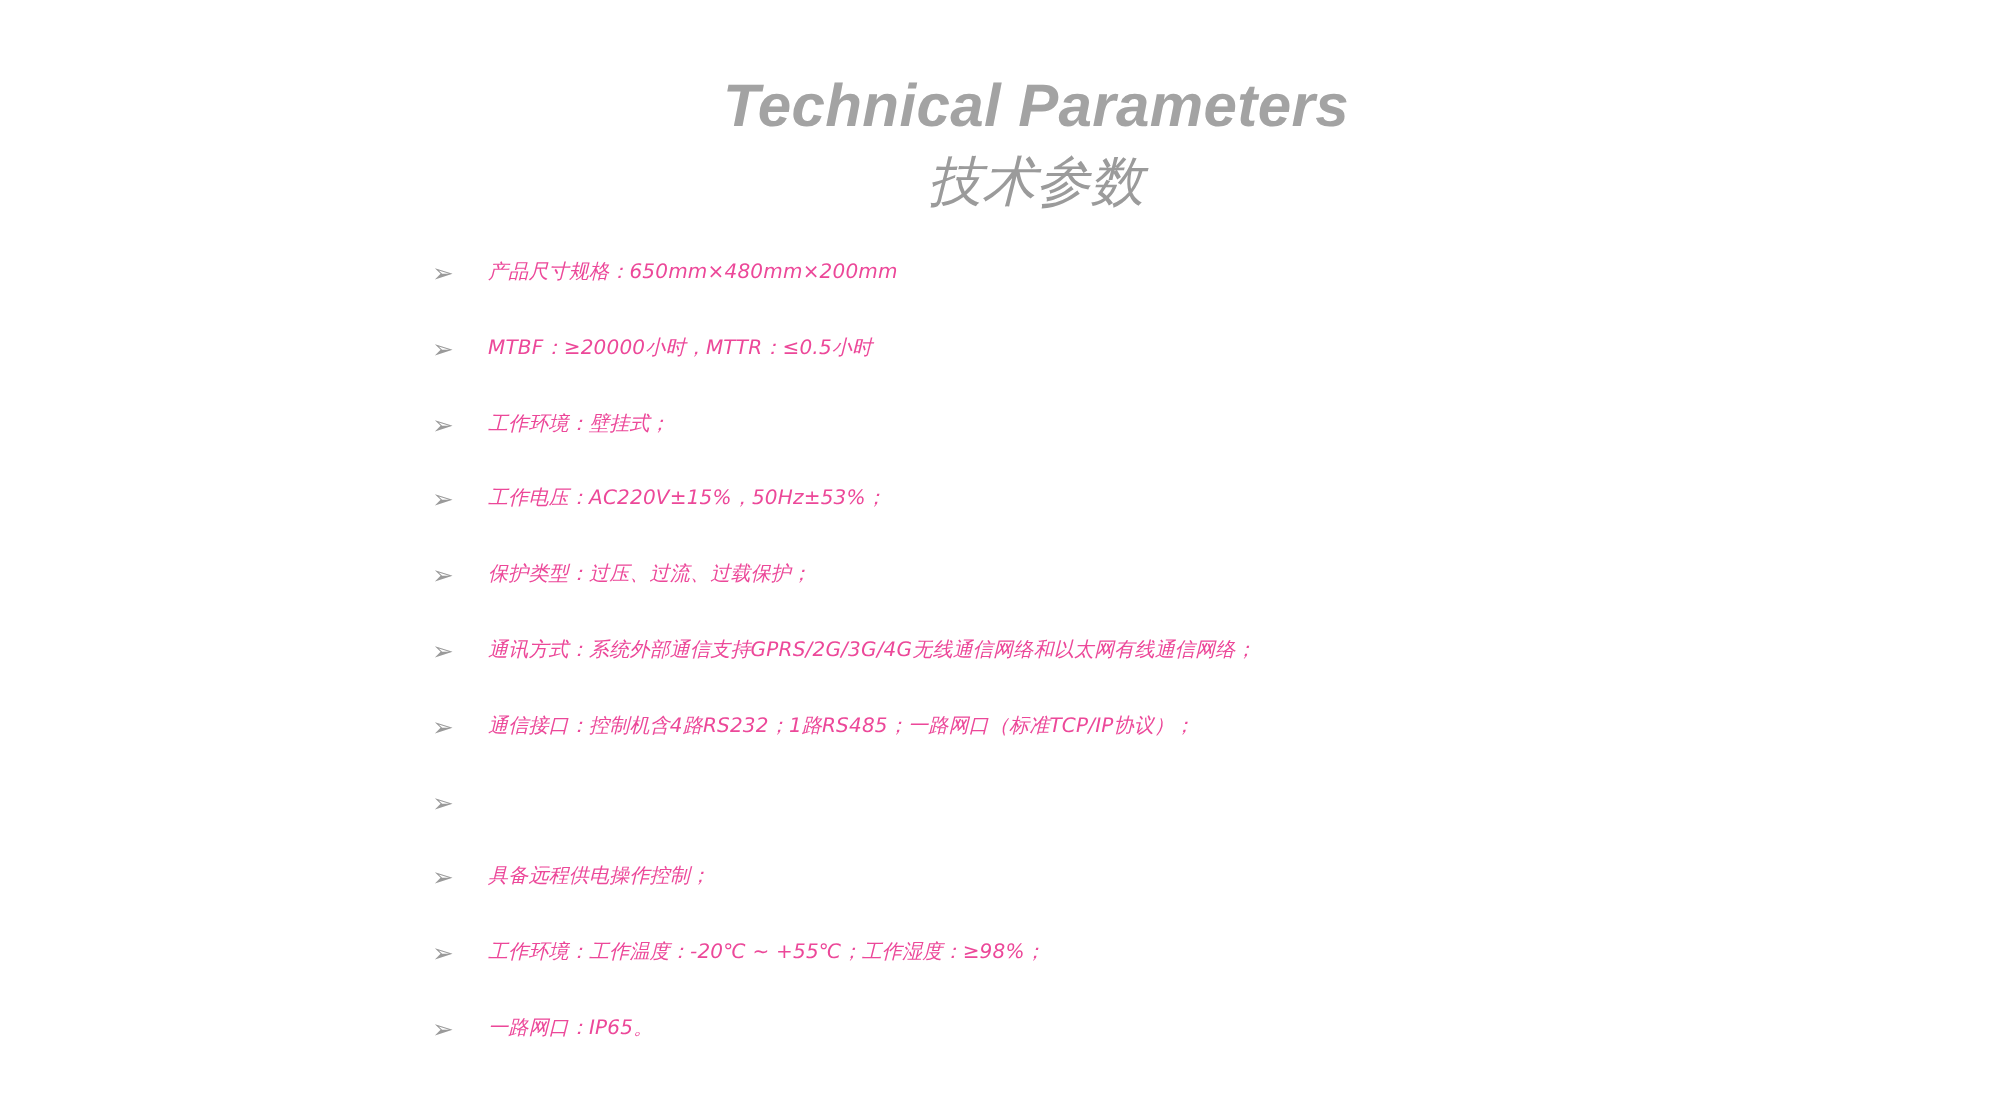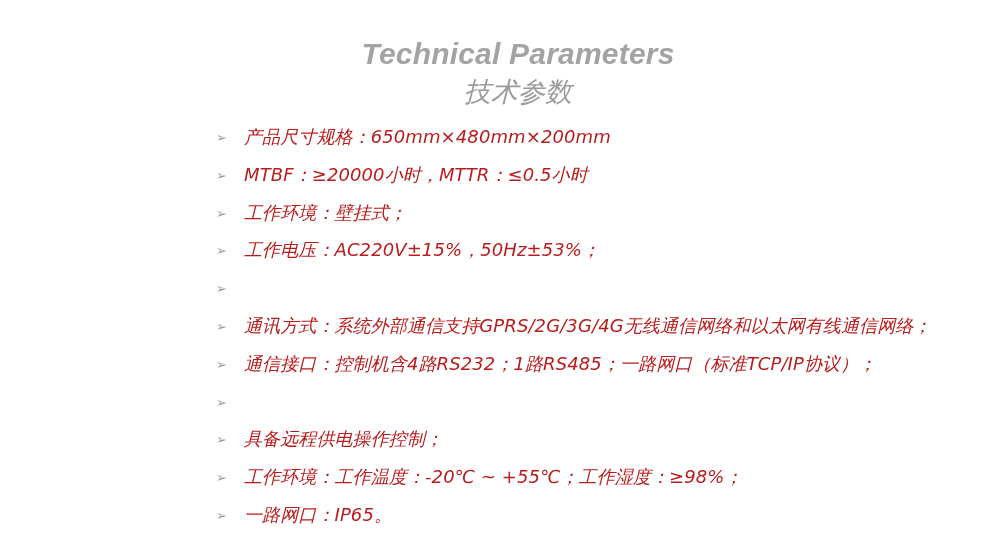--- a/index.html
+++ b/index.html
@@ -78,22 +78,22 @@
     font-family: "DejaVu Sans", sans-serif;
     font-size: 13px;
     line-height: 24px;
     text-align: left;
     padding-top: 1px;
   }
 
   .spec-text {
     flex: 0 0 auto;
     font-family: "DejaVu Sans", "Liberation Sans", sans-serif;
-    font-size: 18px;
-    color: #b91c1c;
+    font-size: 10px;
+    color: #ec4899;
     line-height: 24px;
     letter-spacing: 0.1px;
   }
 </style>
 </head>
 <body>
 
 <div class="page">
 
   <div class="heading">
@@ -118,20 +118,21 @@
       <span class="spec-text">工作环境：壁挂式；</span>
     </li>
 
     <li class="spec-item">
       <span class="spec-marker">➢</span>
       <span class="spec-text">工作电压：AC220V±15%，50Hz±53%；</span>
     </li>
 
     <li class="spec-item">
       <span class="spec-marker">➢</span>
+      <span class="spec-text">保护类型：过压、过流、过载保护；</span>
     </li>
 
     <li class="spec-item">
       <span class="spec-marker">➢</span>
       <span class="spec-text">通讯方式：系统外部通信支持GPRS/2G/3G/4G无线通信网络和以太网有线通信网络；</span>
     </li>
 
     <li class="spec-item">
       <span class="spec-marker">➢</span>
       <span class="spec-text">通信接口：控制机含4路RS232；1路RS485；一路网口（标准TCP/IP协议）；</span>

